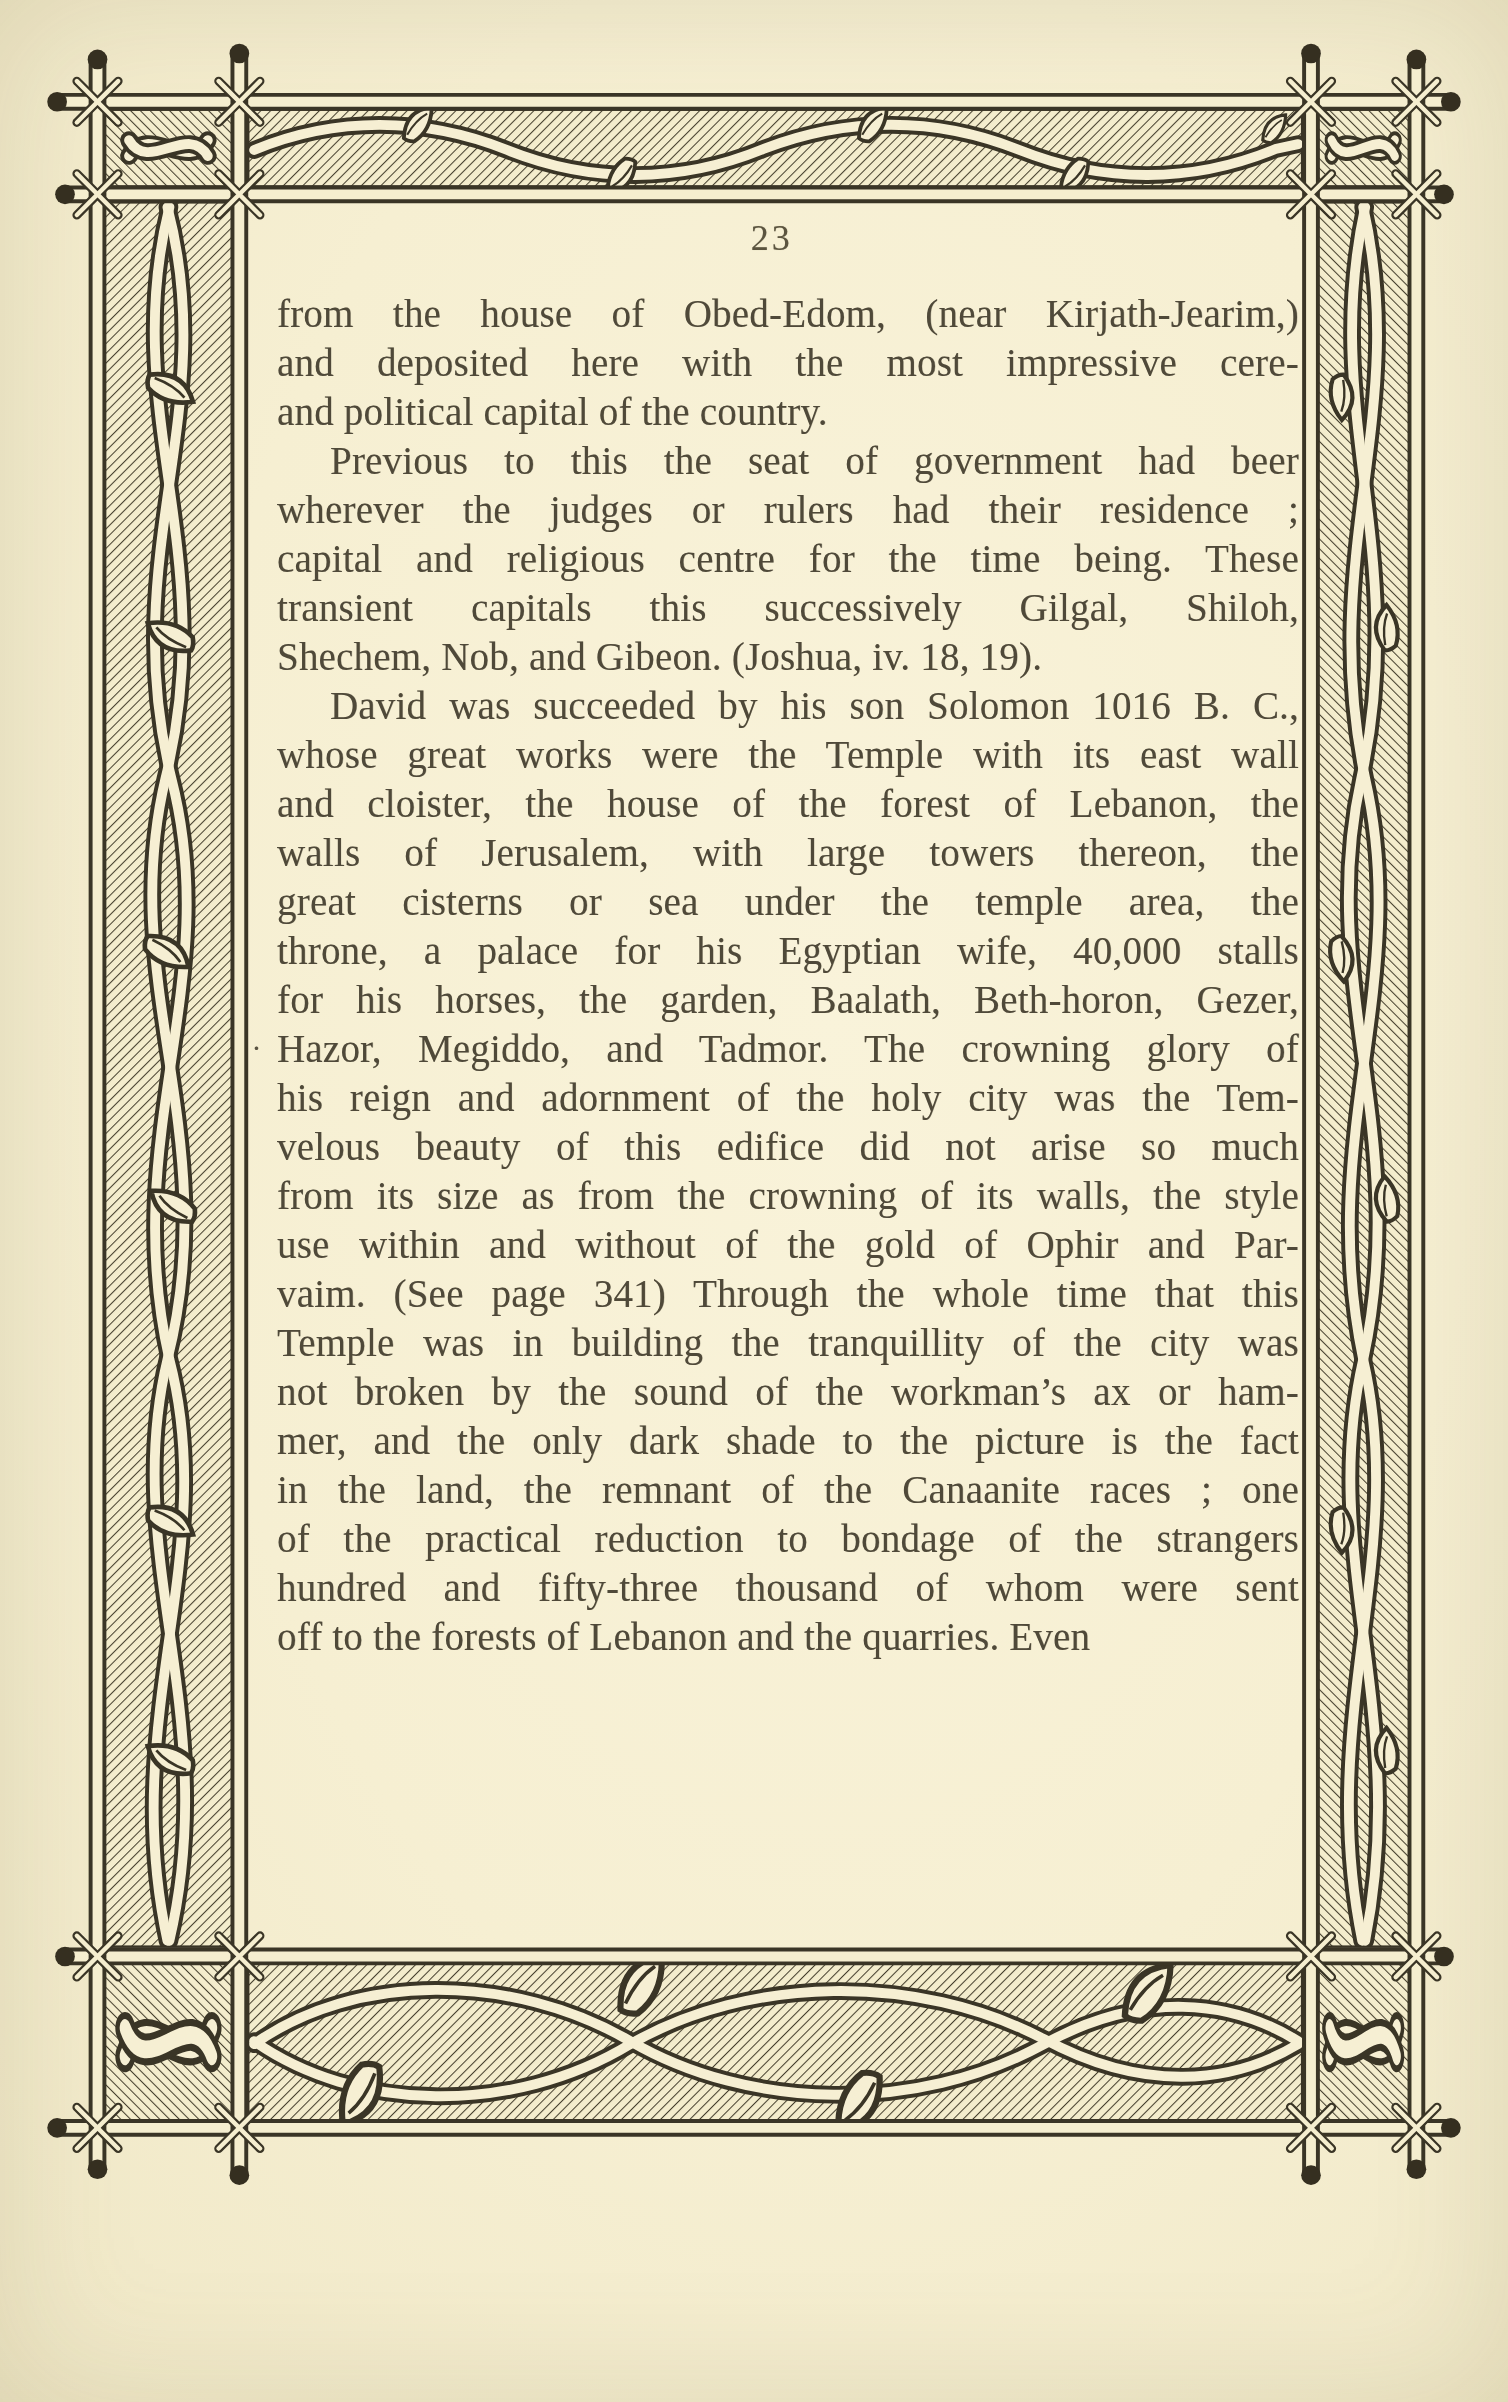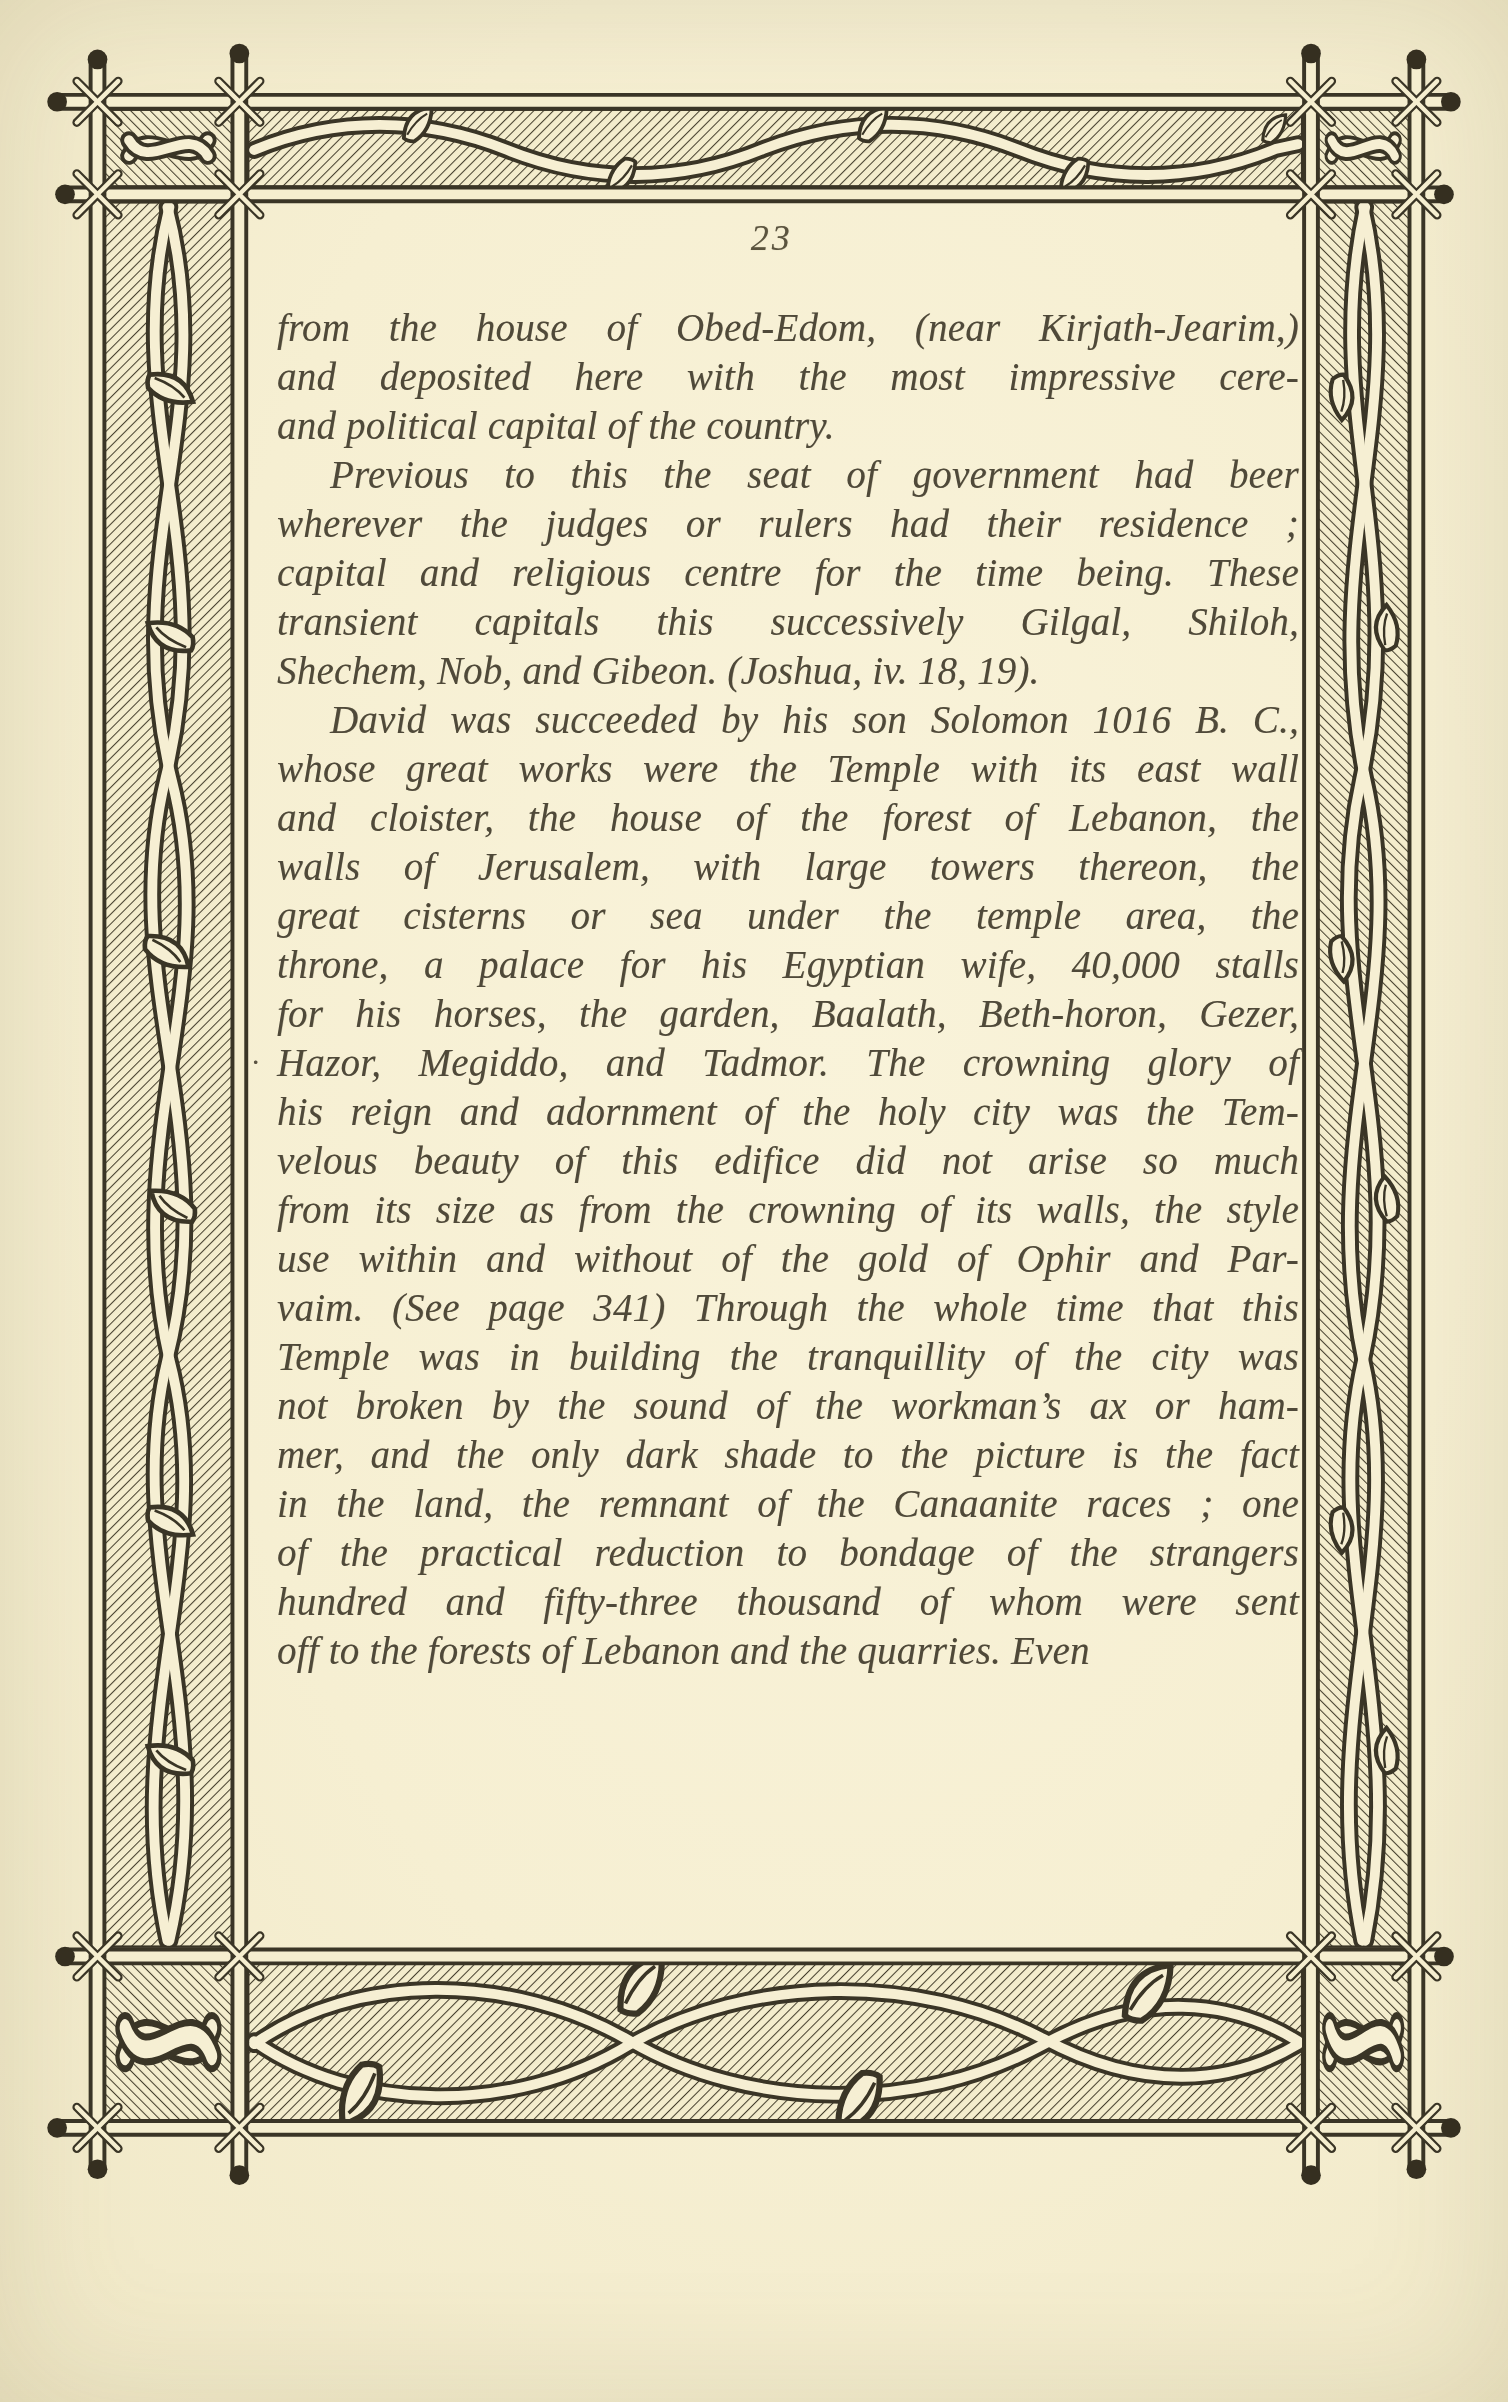--- a/index.html
+++ b/index.html
@@ -5,32 +5,31 @@
   html,body { margin:0; padding:0; background:#e9e2c6; }
   .page {
     position:relative;
     width:1508px; height:2403px;
     margin:0 auto;
     background: radial-gradient(ellipse at 55% 42%, #f9f3da 0%, #f6efd2 55%, #f0e8c7 100%);
     box-shadow: inset 0 0 138px rgba(115,100,58,0.16);
     font-family:"Liberation Serif","DejaVu Serif",serif;
     color:#4c4636;
     overflow:hidden;
-    font-style:italic;
   }
   .frame-svg { position:absolute; left:0; top:0; width:1508px; height:2403px; }
 
   .pagenum {
     position:absolute; top:217px; left:0; width:1508px;
     text-align:center; transform:translateX(17.7px);
     font-size:36px; letter-spacing:3px; color:#5b543f;
     text-shadow:0.4px 0.4px 0.7px rgba(70,62,40,0.35);
   }
 
-  .text-block { position:absolute; left:277px; top:303px; width:1022px; }
+  .text-block { position:absolute; left:277px; top:289px; width:1022px; }
   .line {
     position:relative;
     height:49px; line-height:49px;
     font-size:39px;
     letter-spacing:0.2px;
     text-align:justify;
     text-align-last:justify;
     color:#4f4939;
     text-shadow:0.4px 0.4px 0.6px rgba(66,60,42,0.30);
   }

